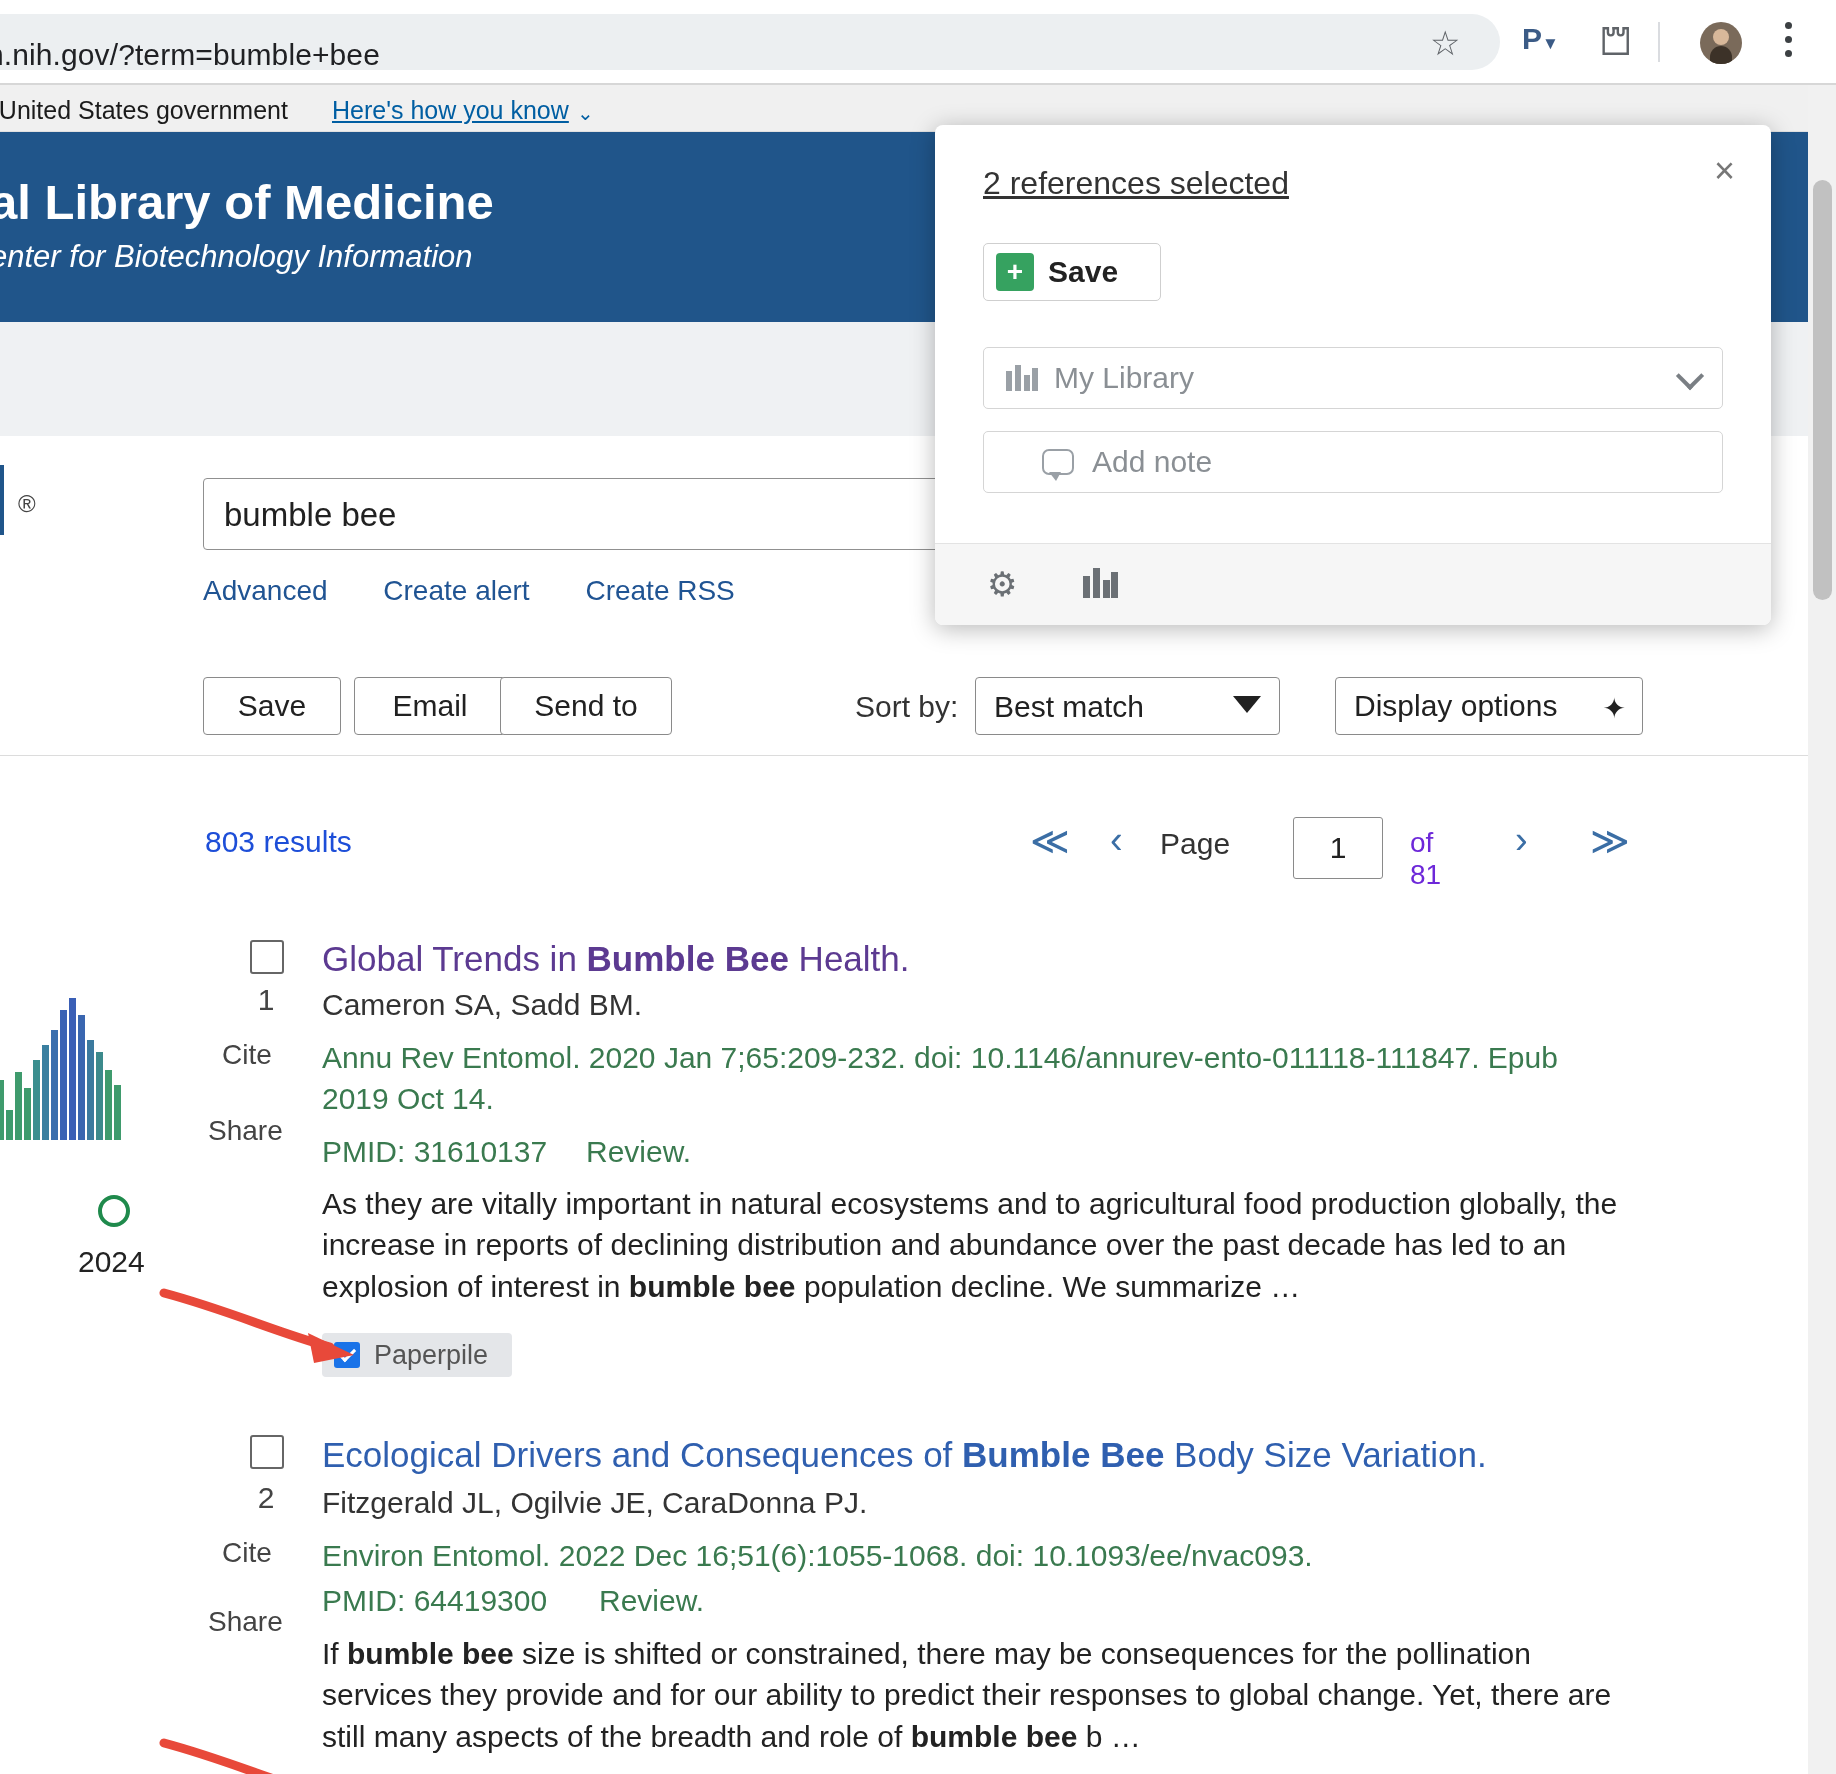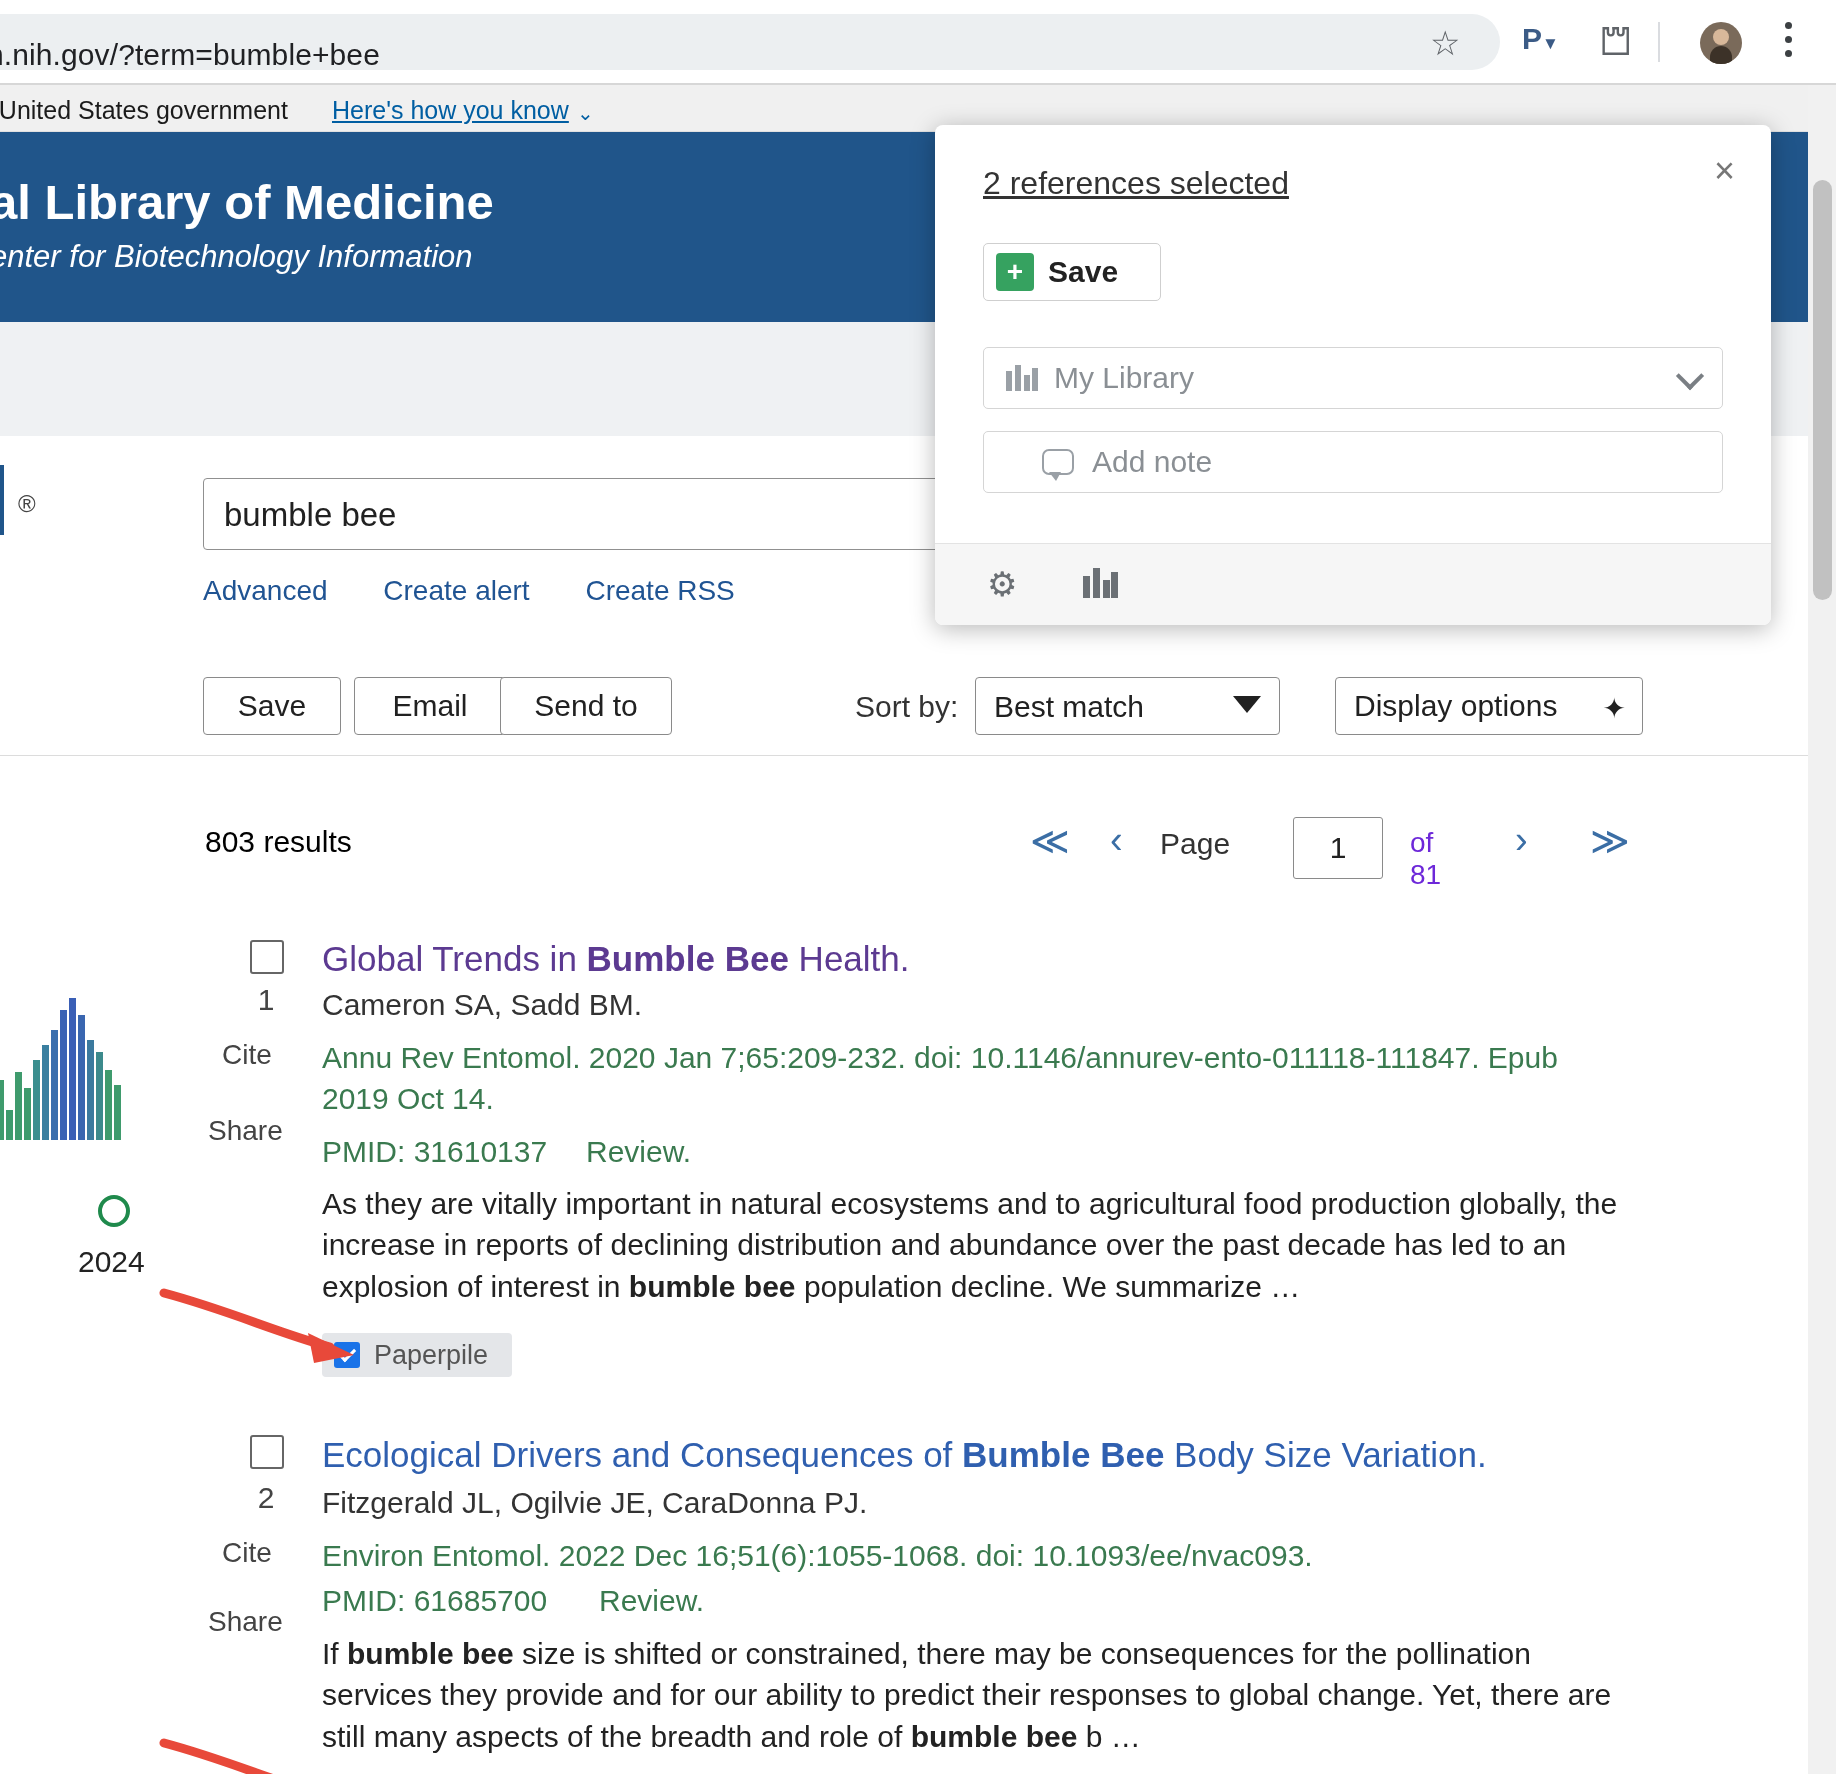--- a/index.html
+++ b/index.html
@@ -179,21 +179,21 @@
     font-size: 30px; color: #212121;
     display: flex; align-items: center; padding-left: 18px;
   }
   .gear-mini {
     position: absolute; right: 16px; top: 14px; font-size: 28px; color: #222;
   }
 
   
   .results-count {
     position: absolute; left: 205px; top: 740px;
-    font-size: 30px; color: #000000;
+    font-size: 30px; color: #1d4ed8;
   }
   .pager { position: absolute; left: 1010px; top: 726px; height: 70px; }
   .pg-icon {
     position: absolute; font-size: 38px; color: #3b6ea5; cursor: pointer;
   }
   .pg-first { left: 20px; top: 8px; }
   .pg-prev  { left: 100px; top: 8px; }
   .pg-label { position: absolute; left: 150px; top: 16px; font-size: 30px; color: #333; }
   .pg-input {
     position: absolute; left: 283px; top: 6px; width: 90px; height: 62px;
@@ -482,21 +482,21 @@
       <div class="art-check" style="left:250px; top:1350px;"></div>
       <div class="art-num" style="left:236px; top:1396px;">2</div>
       <div class="art-cite" style="left:222px; top:1452px;">Cite</div>
       <div class="art-share" style="left:208px; top:1521px;">Share</div>
 
       <div class="art-title" style="left:322px; top:1348px; width:1380px;">
         <span>Ecological Drivers and Consequences of </span><b>Bumble Bee</b><span> Body Size Variation.</span>
       </div>
       <div class="art-authors" style="left:322px; top:1401px;">Fitzgerald JL, Ogilvie JE, CaraDonna PJ.</div>
       <div class="art-journal" style="left:322px; top:1450px; width:1310px;">Environ Entomol. 2022 Dec 16;51(6):1055-1068. doi: 10.1093/ee/nvac093.</div>
-      <div class="art-pmid" style="left:322px; top:1499px;">PMID: 61685700</div>
+      <div class="art-pmid" style="left:322px; top:1499px;">PMID: 64419300</div>
       <div class="art-review" style="left:599px; top:1499px;">Review.</div>
       <div class="art-snippet" style="left:322px; top:1548px; width:1300px;">
         <span>If </span><b>bumble bee</b><span> size is shifted or constrained, there may be consequences for the pollination services they provide and for our ability to predict their responses to global change. Yet, there are still many aspects of the breadth and role of </span><b>bumble bee</b><span> b …</span>
       </div>
 
     </div>
 
     <svg class="arrow-svg" style="left:158px; top:1650px;" width="200" height="95">
       <path d="M6 8 C70 25, 120 48, 172 62" stroke="#e8493a" stroke-width="9" fill="none" stroke-linecap="round"></path>
       <path d="M196 70 L150 48 L156 78 Z" fill="#e8493a"></path>

